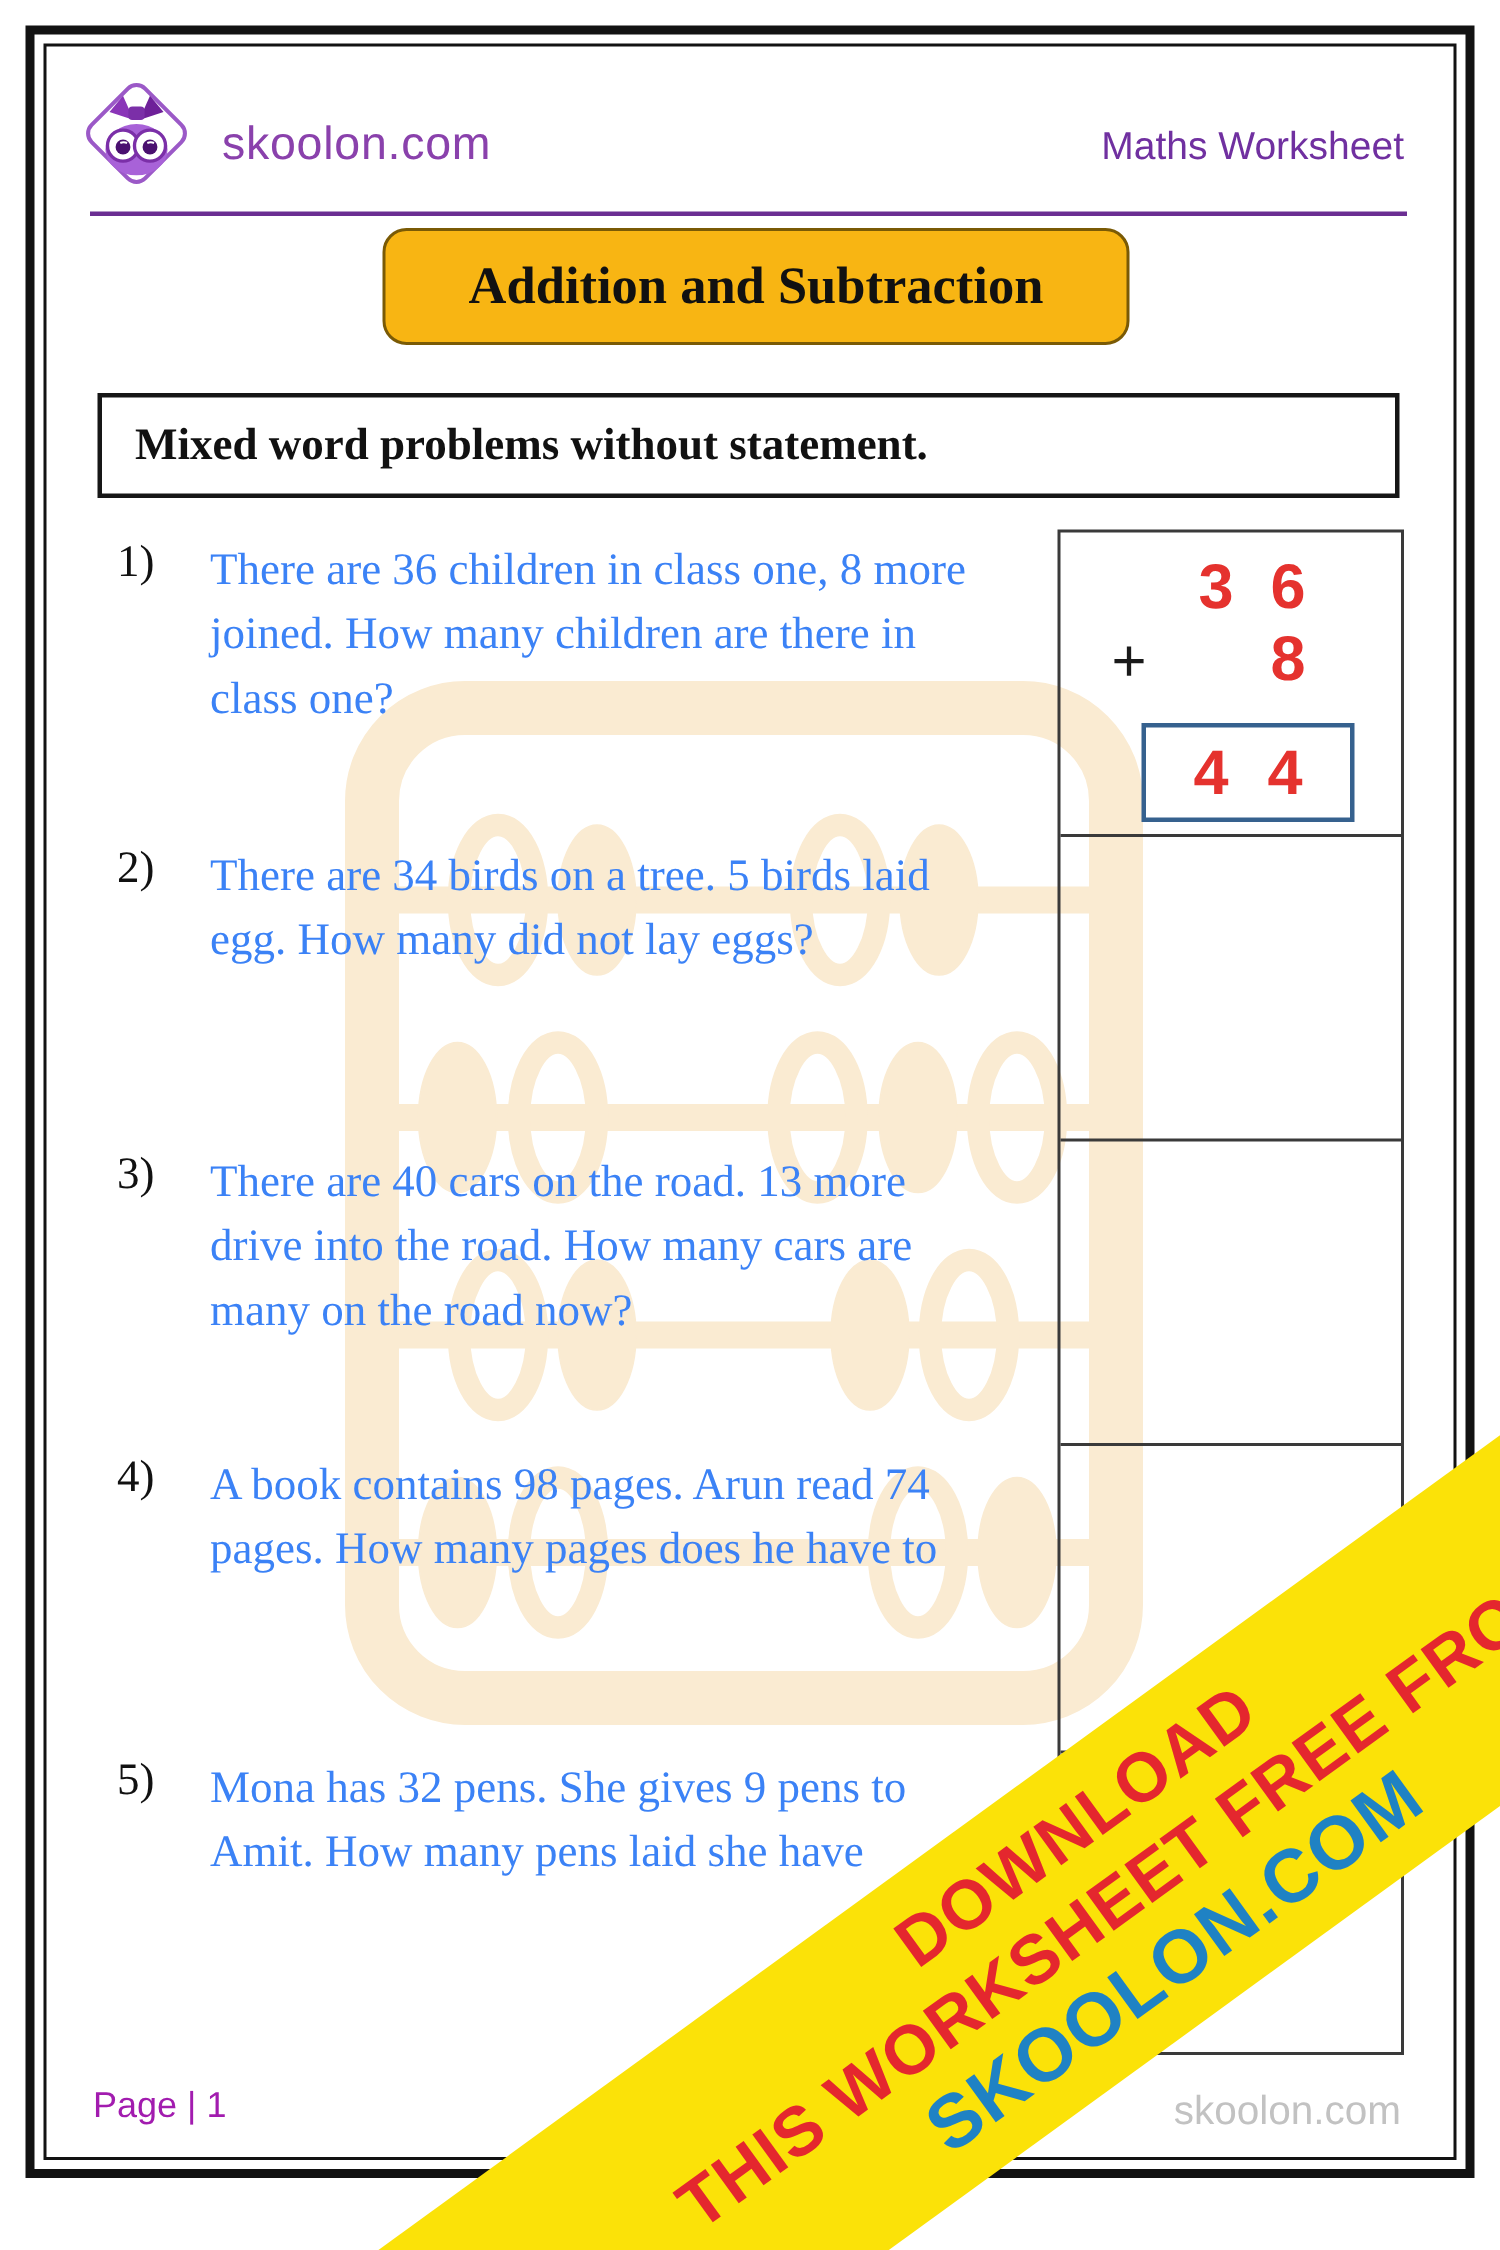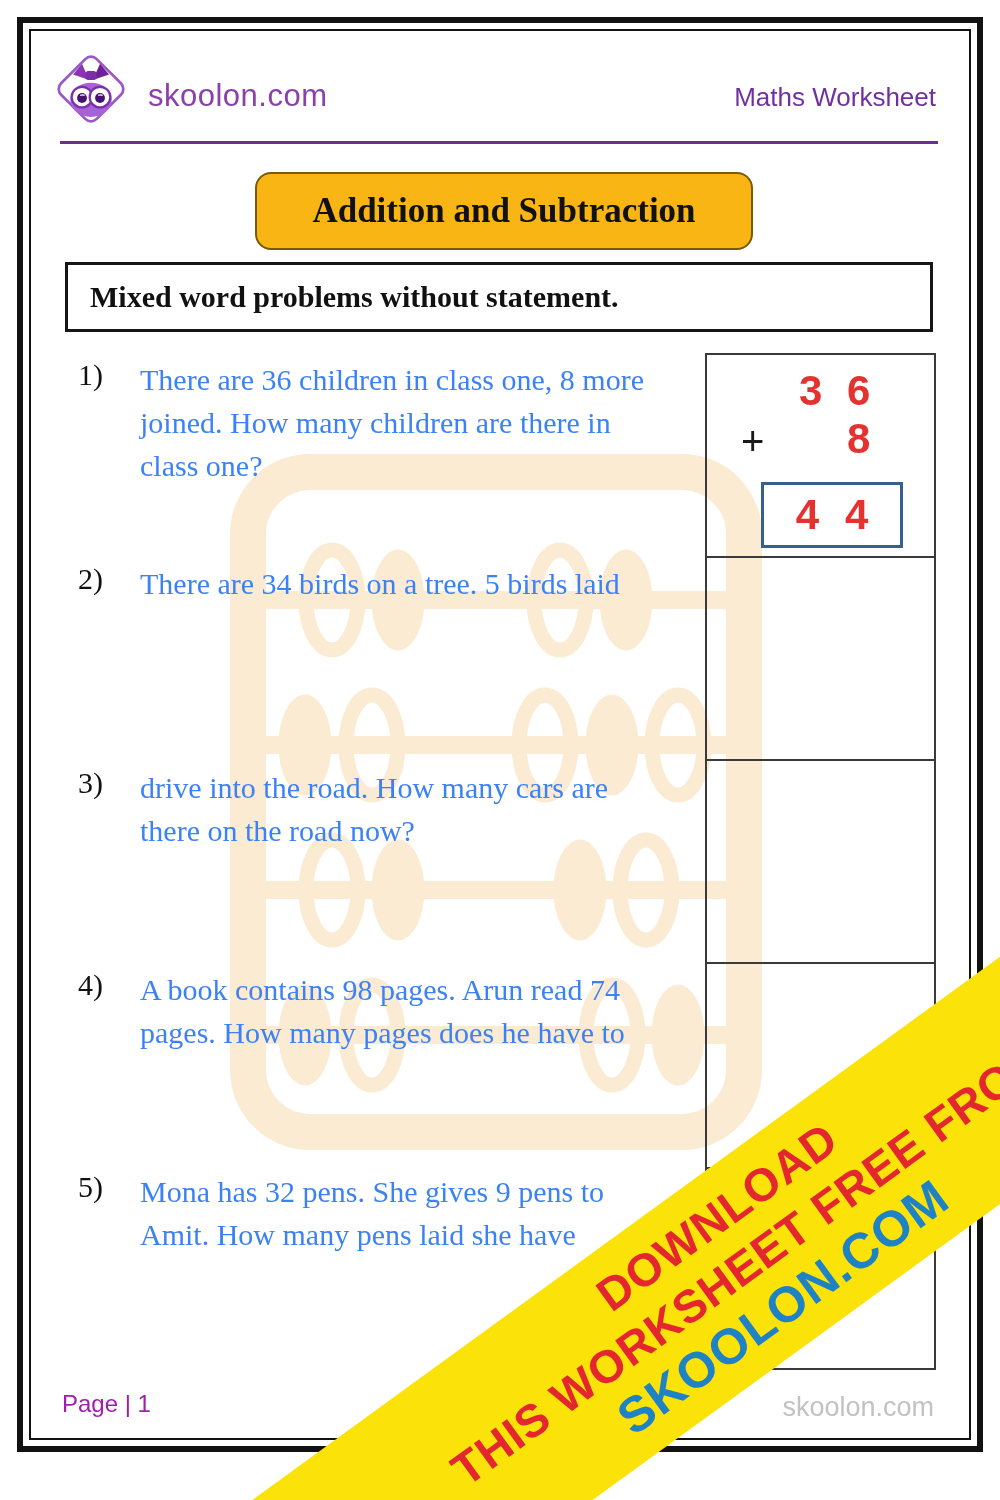--- a/index.html
+++ b/index.html
@@ -20,21 +20,21 @@
   .logo{position:absolute;left:46px;top:44px;}
   .brand{position:absolute;left:148px;top:78px;font-family:"Liberation Sans",sans-serif;
          font-size:31px;color:#8A41AC;letter-spacing:.5px;}
   .doc-type{position:absolute;right:64px;top:82px;font-family:Liberation Sans, sans-serif;
          font-size:26px;color:#7030A0;}
   .header-rule{position:absolute;left:60px;top:141px;width:878px;height:0;border-top:3px solid #6B2E92;}
 
   
   .title-badge{position:absolute;left:255px;top:152px;width:494px;height:74px;
     background:#F8B513;border:2px solid #7A5A05;border-radius:16px;
-    display:flex;align-items:center;justify-content:center;margin-top:20px;}
+    display:flex;align-items:center;justify-content:center;}
   .title-badge span{font-size:35px;font-weight:bold;color:#111;}
 
   
   .instruction-box{position:absolute;left:65px;top:262px;width:862px;height:64px;
     border:3px solid #161616;background:transparent;display:flex;align-items:center;}
   .instruction-box span{font-size:30px;font-weight:bold;color:#111;padding-left:22px;text-align:center;}
 
   
   .problem{position:absolute;left:78px;width:620px;}
   .problem .pnum{position:absolute;left:0;top:0;font-size:30px;color:#111;}
@@ -141,27 +141,29 @@
     <div class="plines">
       <div>There are 36 children in class one, 8 more</div>
       <div>joined. How many children are there in</div>
       <div>class one?</div>
     </div>
   </div>
   <div class="problem" style="top:562px">
     <span class="pnum">2)</span>
     <div class="plines">
       <div>There are 34 birds on a tree. 5 birds laid</div>
+      <div>egg. How many did not lay eggs?</div>
     </div>
   </div>
   <div class="problem" style="top:766px">
     <span class="pnum">3)</span>
     <div class="plines">
+      <div>There are 40 cars on the road. 13 more</div>
       <div>drive into the road. How many cars are</div>
-      <div>there on the road now?</div>
+      <div>many on the road now?</div>
     </div>
   </div>
   <div class="problem" style="top:968px">
     <span class="pnum">4)</span>
     <div class="plines">
       <div>A book contains 98 pages. Arun read 74</div>
       <div>pages. How many pages does he have to</div>
     </div>
   </div>
   <div class="problem" style="top:1170px">

